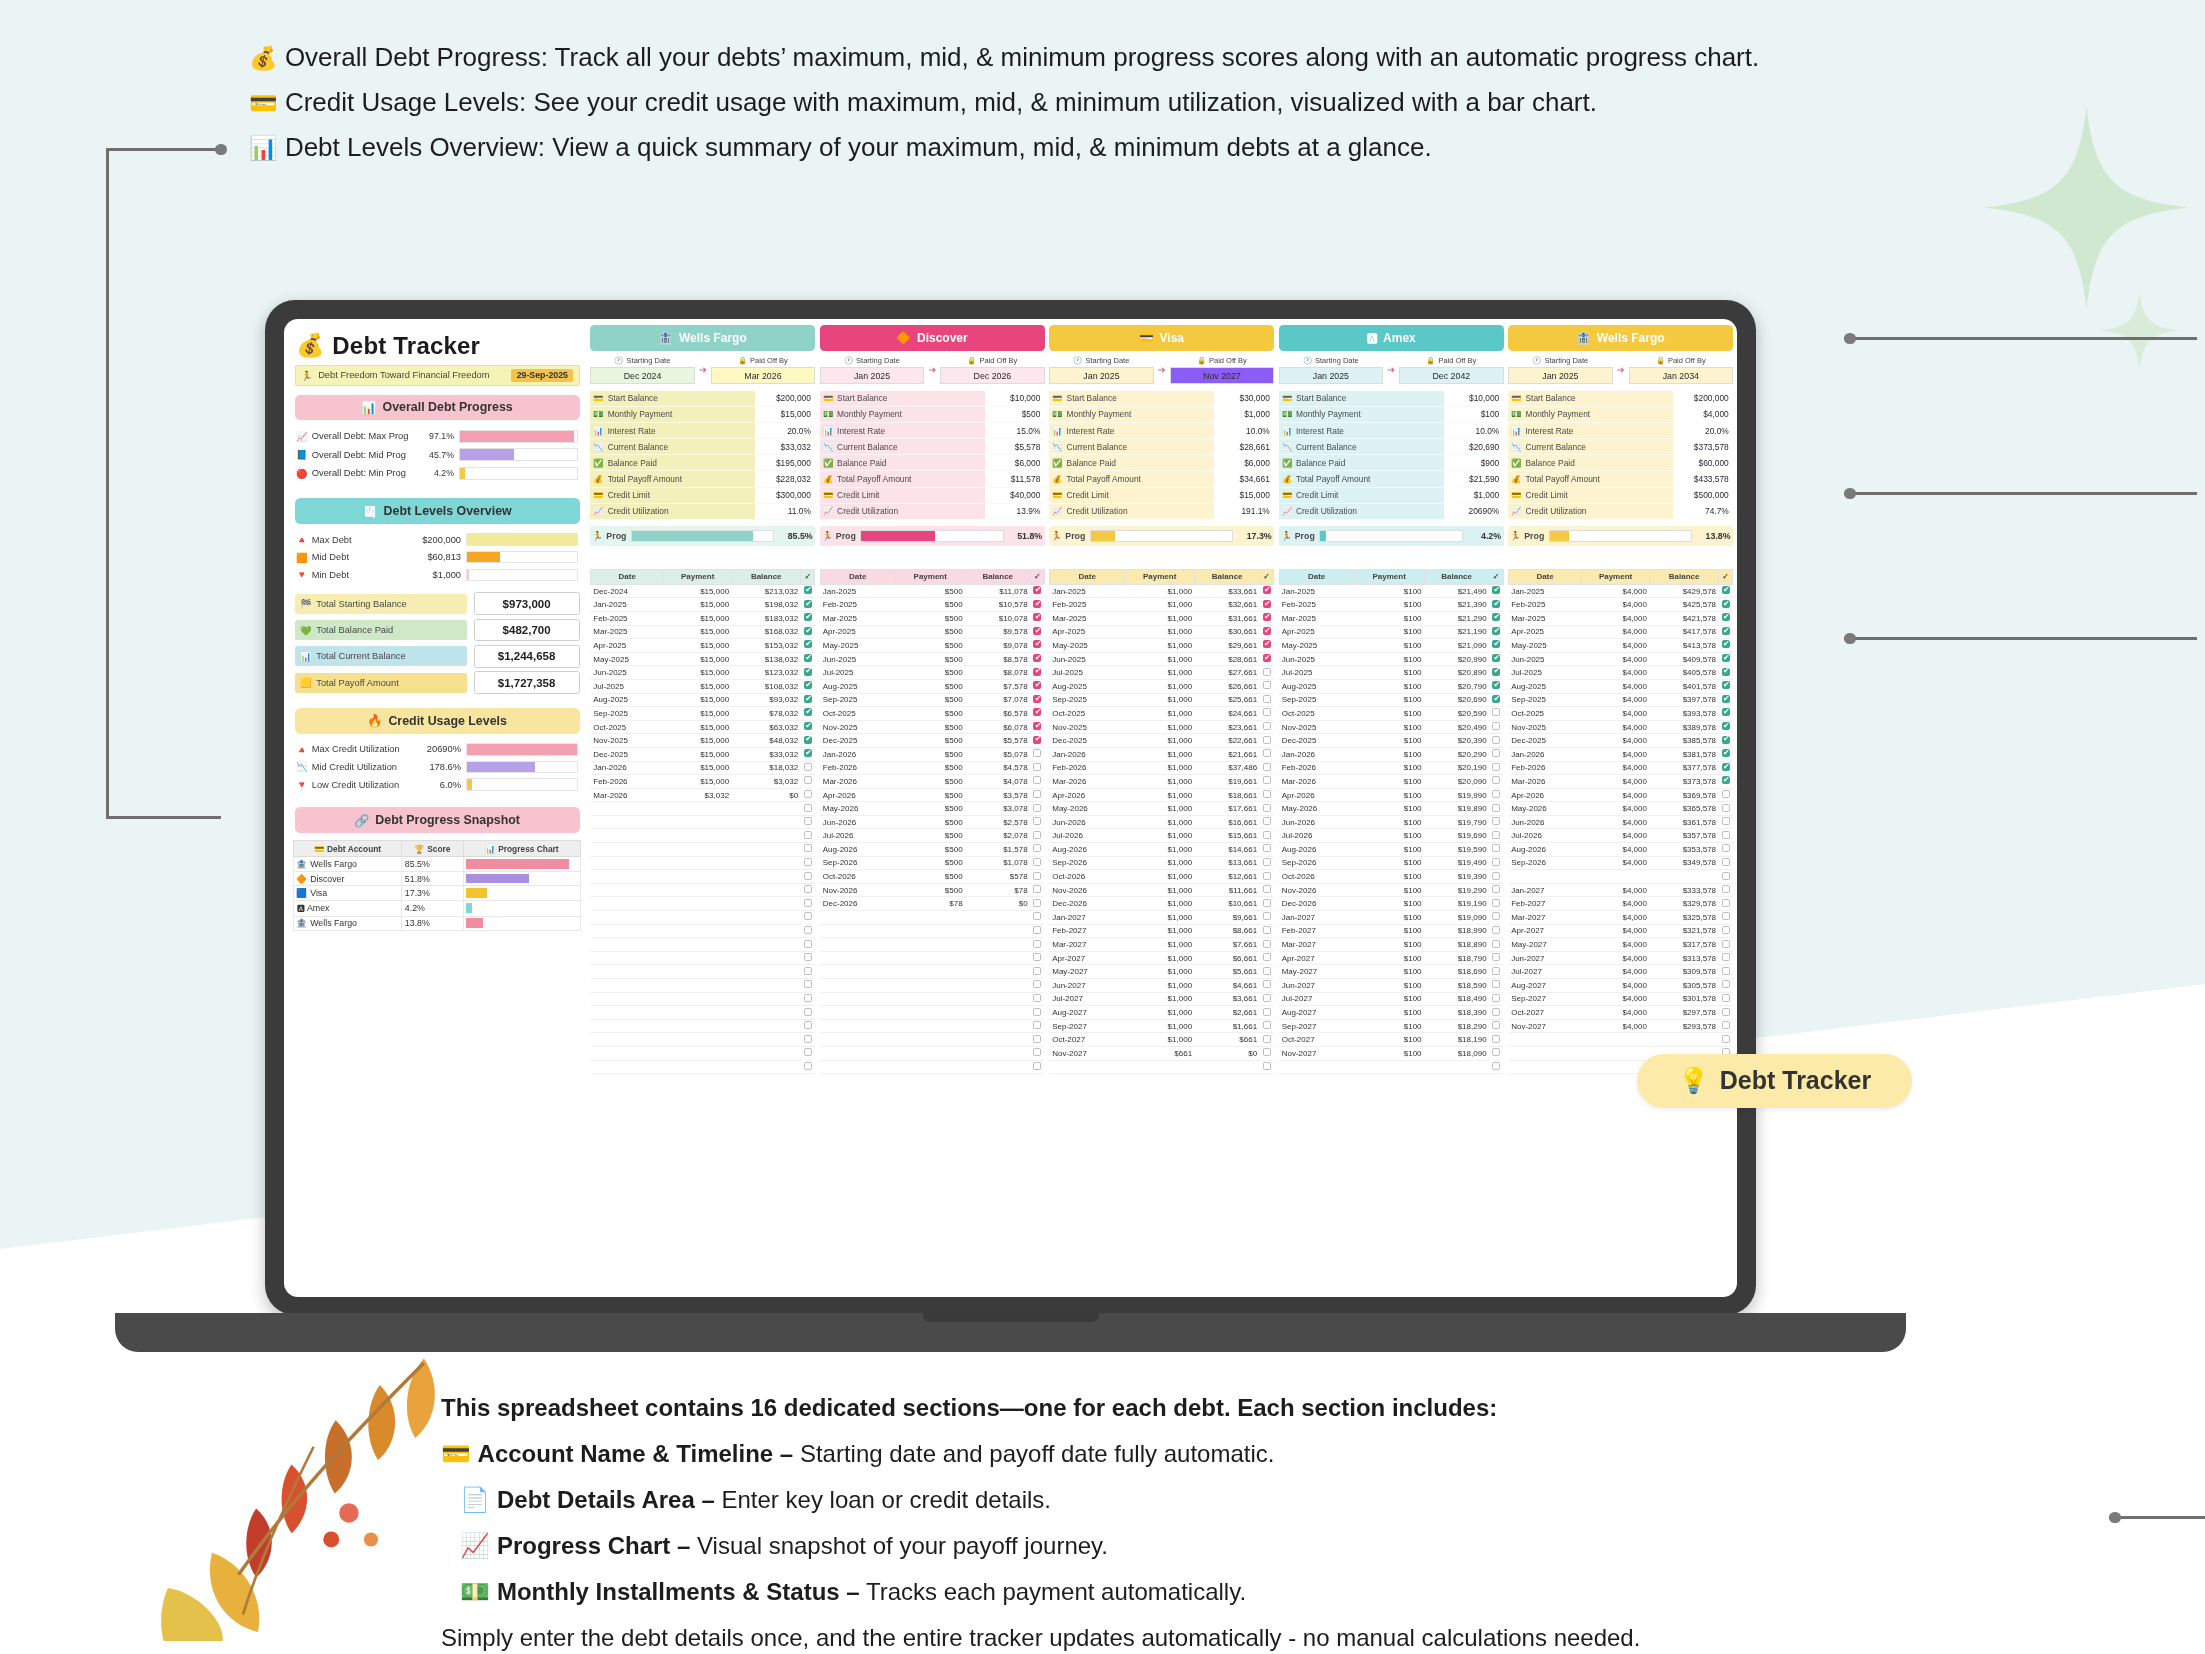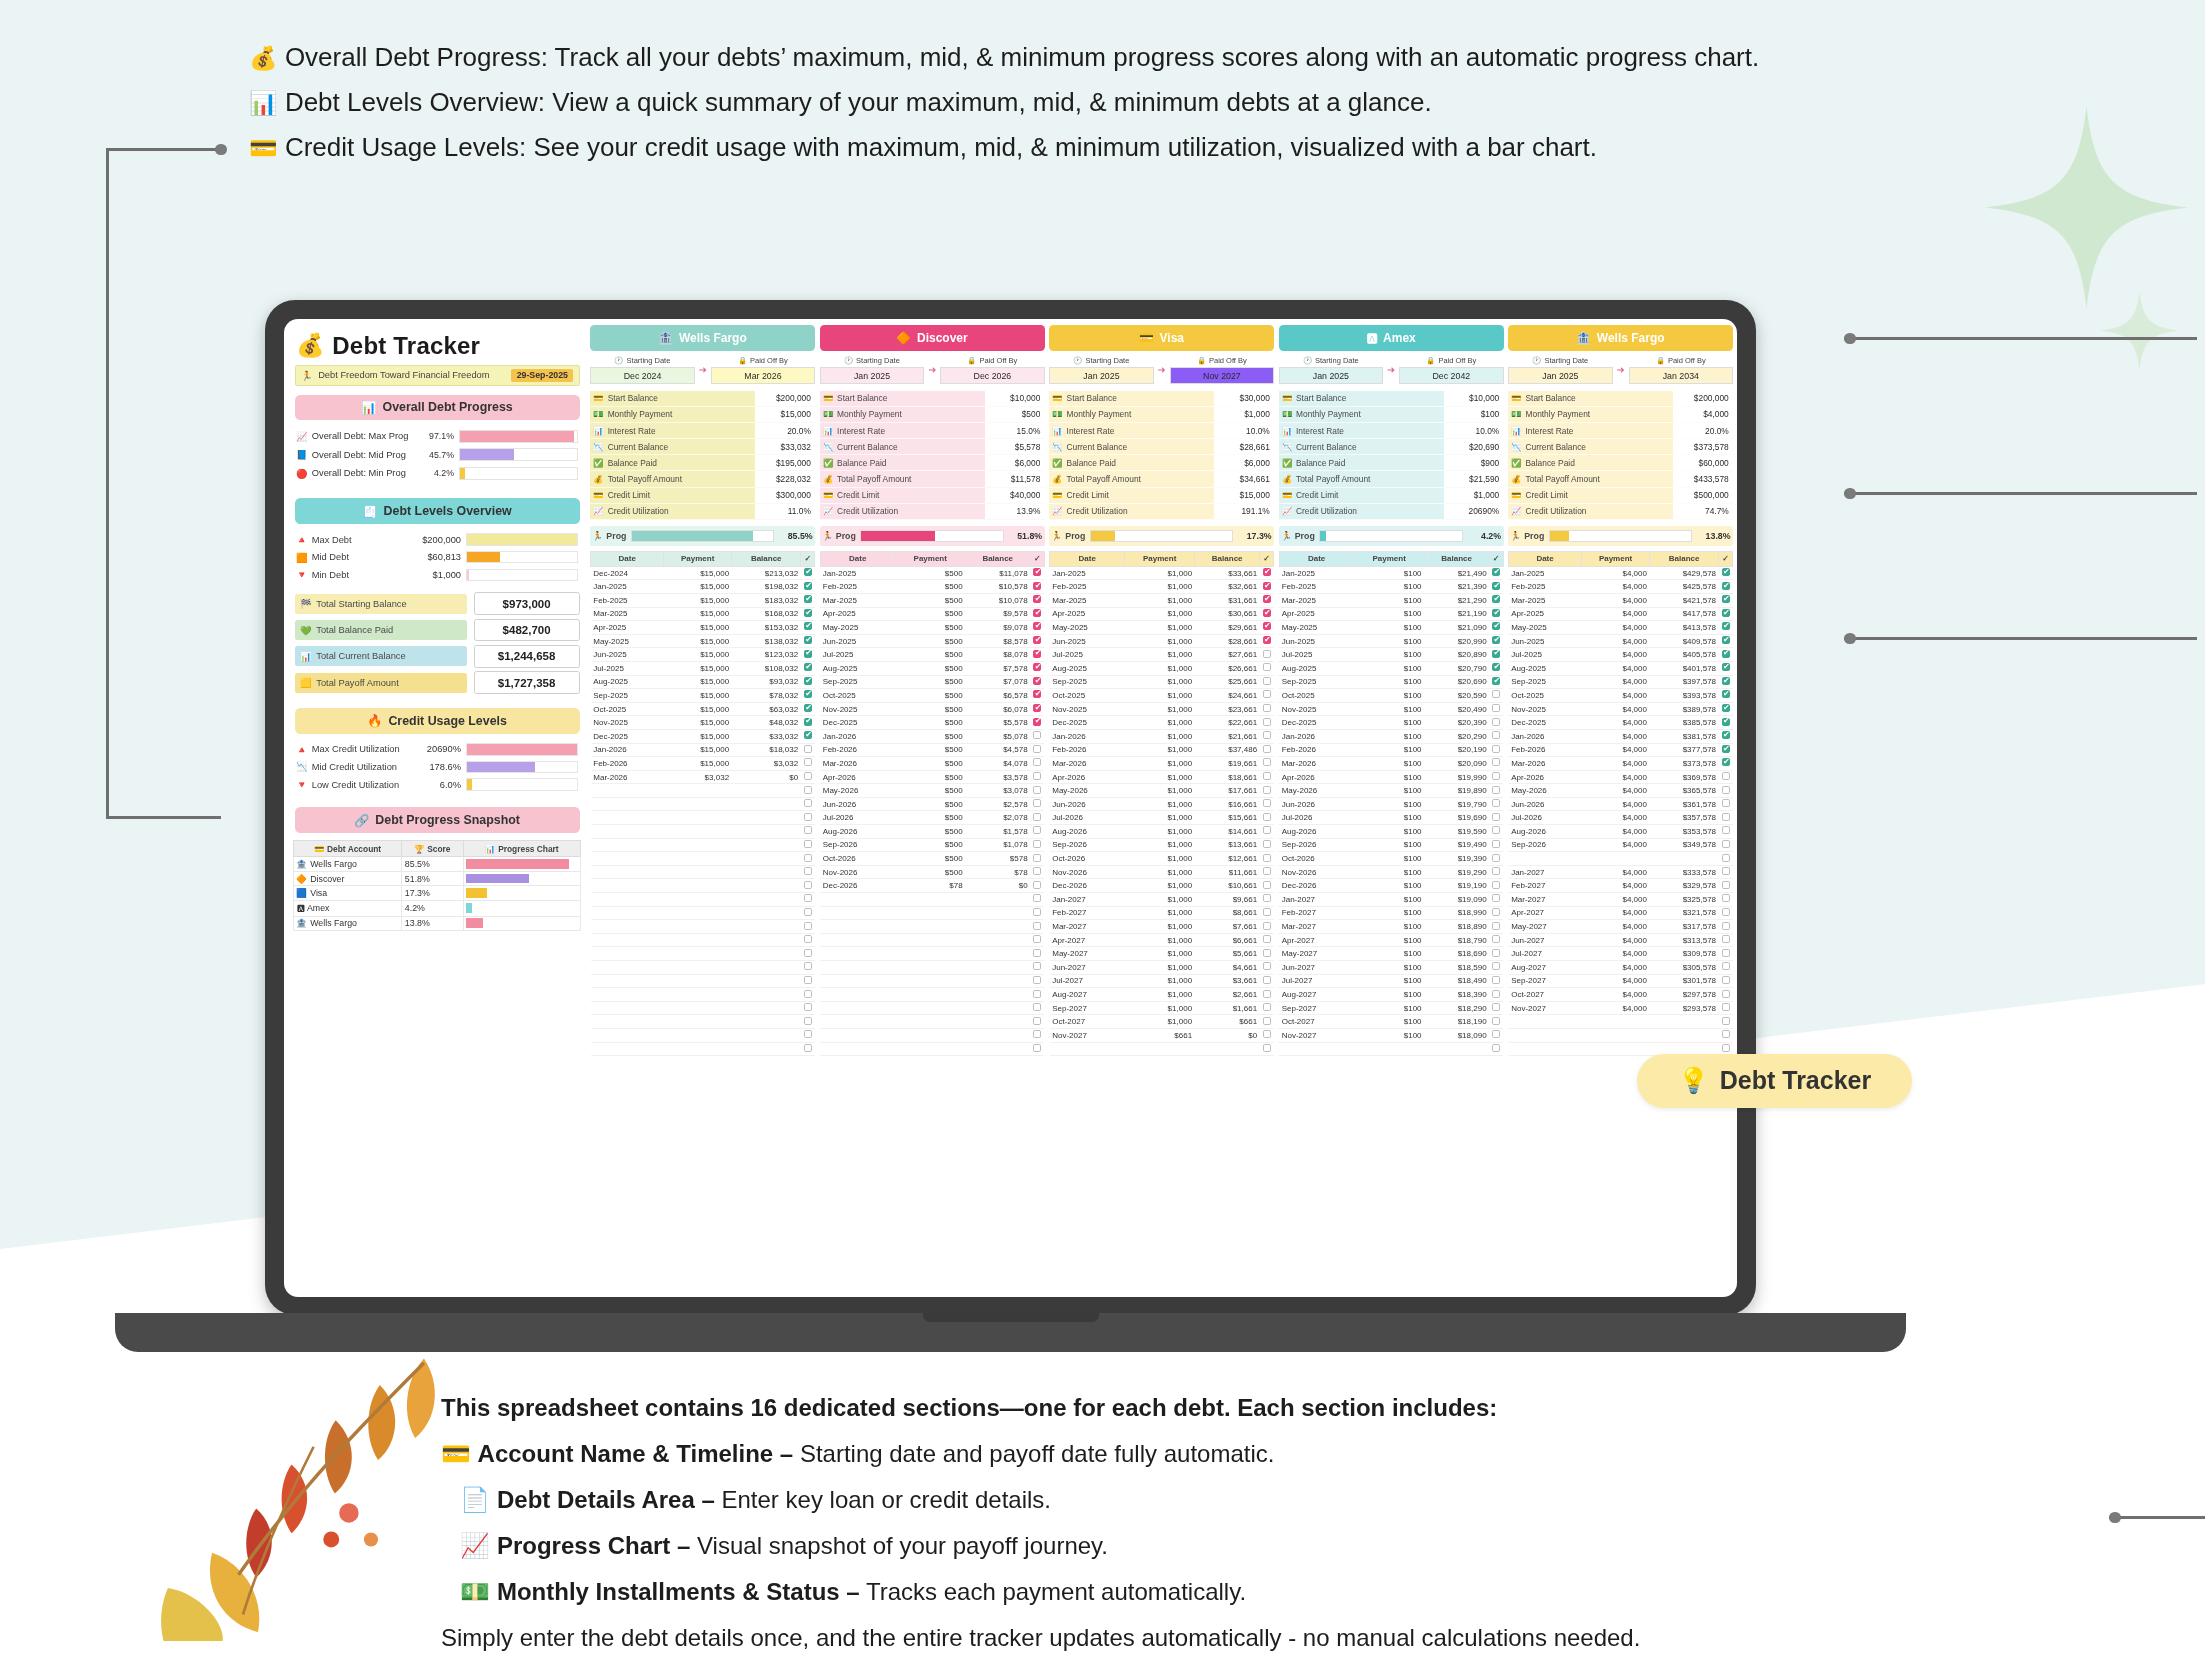--- a/index.html
+++ b/index.html
@@ -123,21 +123,21 @@
   .detail-row{ display:flex; align-items:center; font-size:8.4px; border-bottom:0.9px solid rgba(255,255,255,.7); }
   .detail-row .dk{ flex:1; display:flex; align-items:center; gap:3.5px; padding:2.6px 3.5px; color:#4a4a4a; white-space:nowrap; overflow:hidden;}
   .detail-row .dv{ flex:0 0 60px; text-align:right; padding:2.6px 4.4px 2.6px 0; color:#2b2b2b; background:#fff; }
 
   .prog-row{ display:flex; align-items:center; gap:4.4px; margin-top:6.2px; padding:3.5px 2.6px; border-radius:2.6px; font-size:8.8px; font-weight:bold;}
   .prog-row .pl{ display:flex; align-items:center; gap:2.6px; color:#4a4a4a; }
   .prog-track{ flex:1; height:12.4px; background:#fff; border:0.9px solid #dedede; position:relative;}
   .prog-track i{ display:block; height:100%; }
   .prog-row .pv{ flex:0 0 34px; text-align:right; color:#333; }
 
-  .sch{ margin-top:5px; width:100%; border-collapse:collapse; font-size:8px; }
+  .sch{ margin-top:23px; width:100%; border-collapse:collapse; font-size:8px; }
   .sch th{ font-weight:bold; color:#444; padding:2.6px 1.8px; border:0.9px solid #e2e2e2; font-size:8px;}
   .sch td{ padding:1.3px 2.6px; border-bottom:0.9px solid #f0f0f0; color:#333; white-space:nowrap; }
   .sch td.num{ text-align:right; }
   .sch td.chk{ text-align:center; width:14px; }
   .cbox{ display:inline-block; width:8px; height:8px; border:0.9px solid #bdbdbd; border-radius:1.8px; background:#fff; position:relative;}
   .cbox.on:after{ content:"✔"; position:absolute; left:0.4px; top:-2.2px; font-size:8px; color:#fff; }
 
   
   .float-label{
     position:absolute; z-index:8; left:1637px; top:1054px;
@@ -186,26 +186,26 @@
     <circle cx="240" cy="235" r="8" fill="#e8904a"></circle>
   </g>
 </svg>
 
 <div class="top-text">
   <div class="row">
     <span class="emoji">💰</span>
     <b>Overall Debt Progress:</b><span> Track all your debts’ maximum, mid, &amp; minimum progress scores along with an automatic progress chart.</span>
   </div>
   <div class="row">
+    <span class="emoji">💳</span>
+    <b>Credit Usage Levels:</b><span> See your credit usage with maximum, mid, &amp; minimum utilization, visualized with a bar chart.</span>
+  </div>
+  <div class="row">
     <span class="emoji">📊</span>
     <b>Debt Levels Overview:</b><span> View a quick summary of your maximum, mid, &amp; minimum debts at a glance.</span>
-  </div>
-  <div class="row">
-    <span class="emoji">💳</span>
-    <b>Credit Usage Levels:</b><span> See your credit usage with maximum, mid, &amp; minimum utilization, visualized with a bar chart.</span>
   </div>
 </div>
 
 <div class="conn" style="left:106px; top:148px; width:115px; height:670px;">
   <div class="conn-line" style="left:0; top:0; width:2.6px; height:670px;"></div>
   <div class="conn-line" style="left:0; top:0; width:115px; height:2.6px;"></div>
   <div class="conn-dot" style="left:109px; top:-4.4px;"></div>
   <div class="conn-line" style="left:0; top:668px; width:115px; height:2.6px;"></div>
 </div>
 <div class="conn" style="left:284px; top:428px; width:97px; height:759px;">

